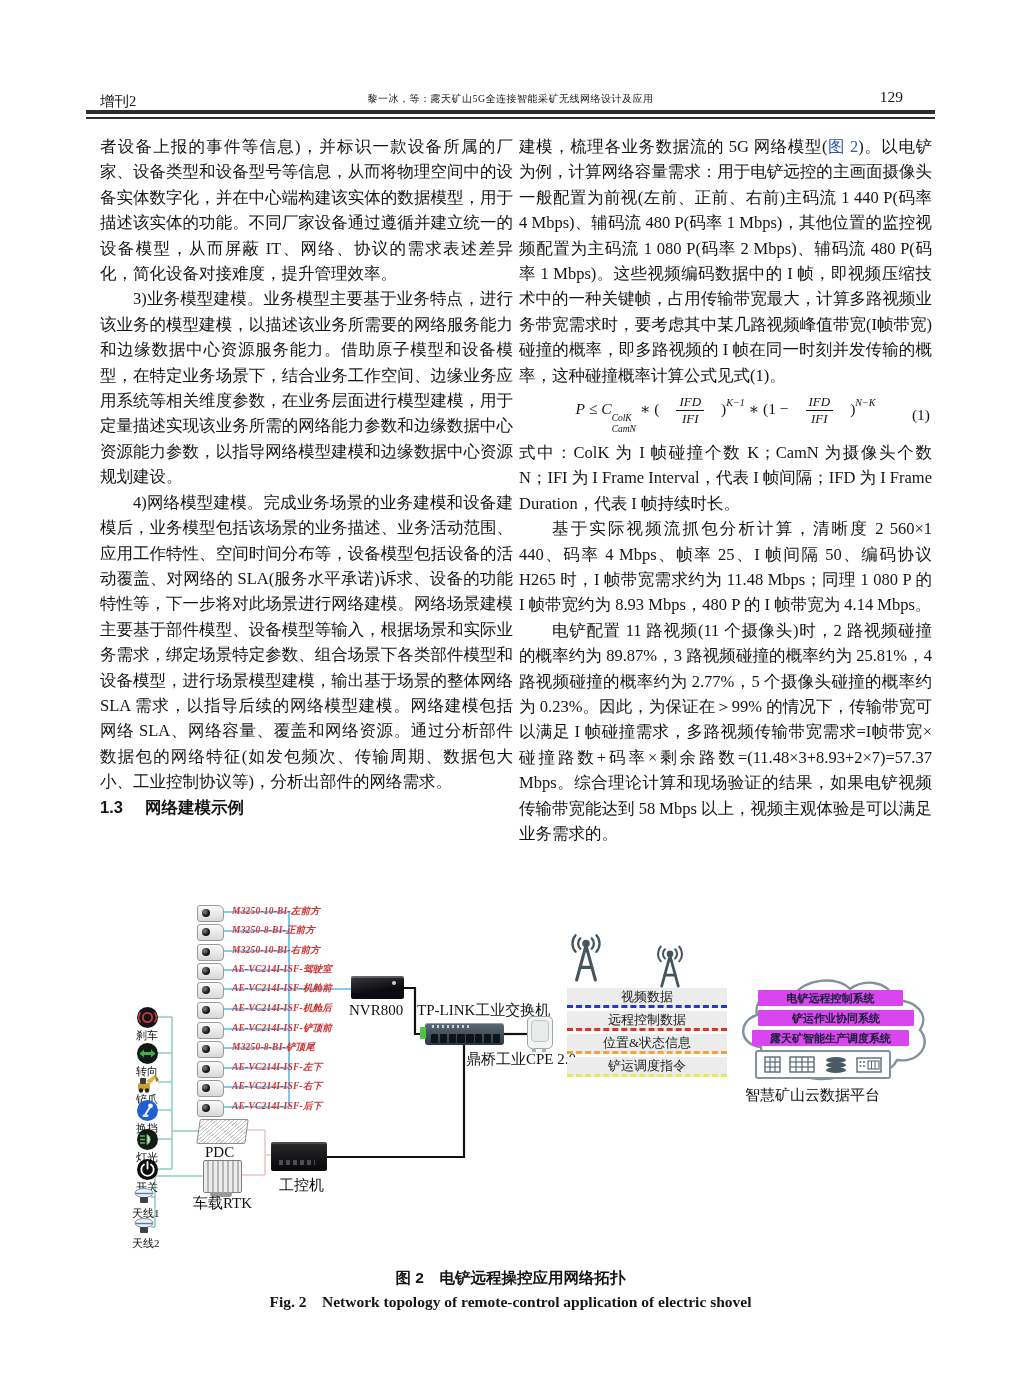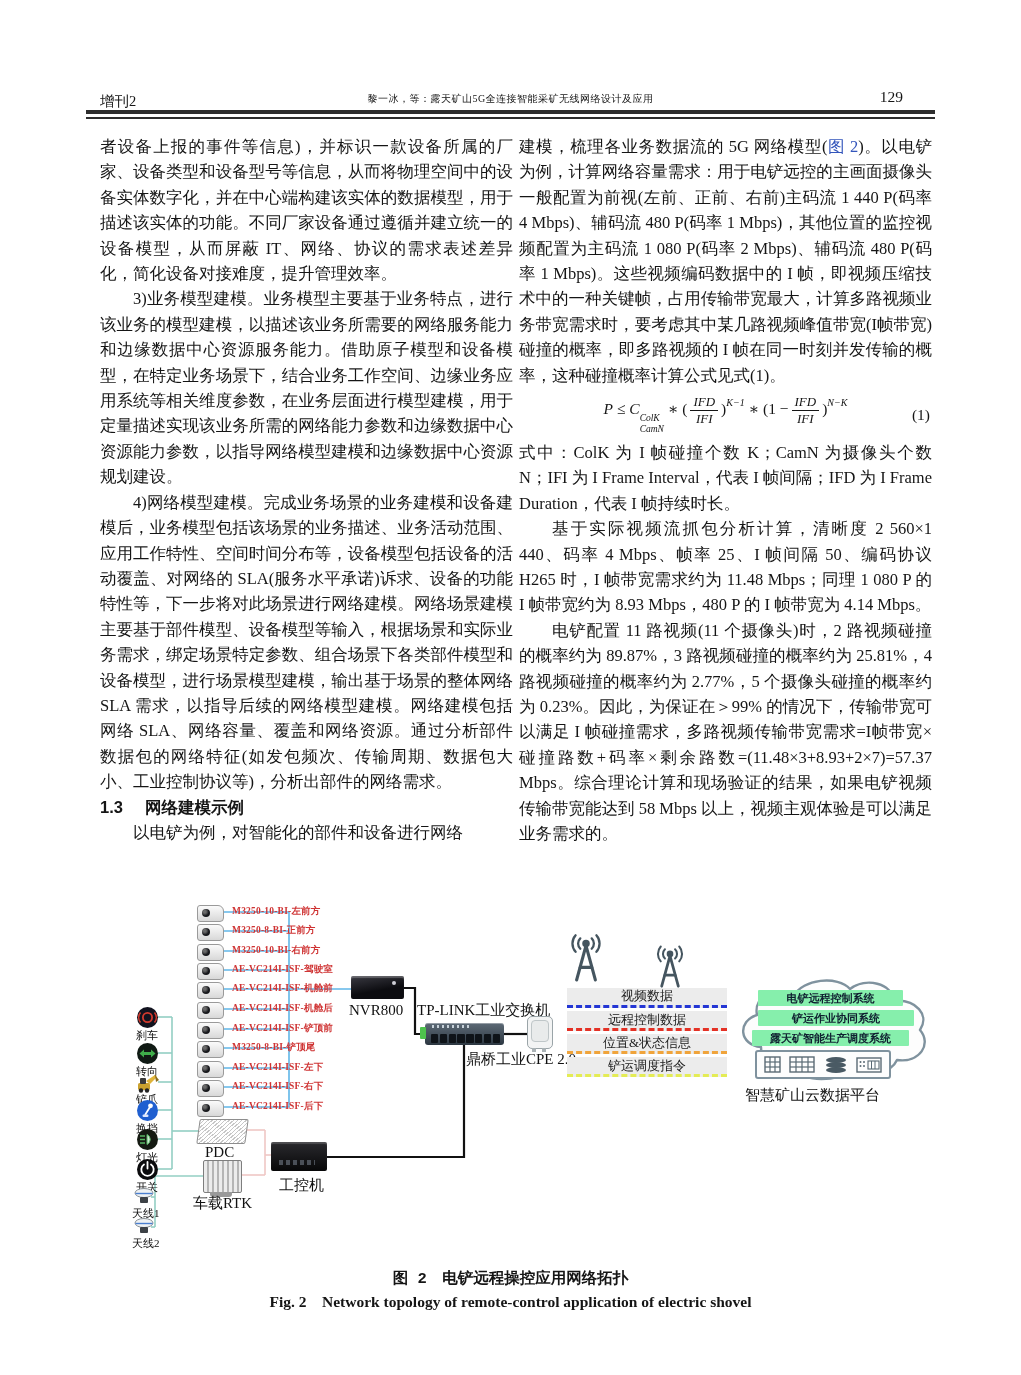--- a/index.html
+++ b/index.html
@@ -25,34 +25,34 @@
     font-family:"Liberation Sans","DejaVu Sans",sans-serif;}
   .sec-head .num{margin-right:22px;}
   .figlink{color:#3355bb;}
   
   .formula{position:relative;margin:7px 0 5px 0;text-align:center;font-size:15.5px;
     line-height:1;white-space:nowrap;}
   .formula i{font-style:italic;}
   .stack{display:inline-flex;flex-direction:column;font-size:9.5px;font-style:italic;
     line-height:1.15;vertical-align:-7px;text-align:left;}
   .frac{display:inline-block;vertical-align:middle;text-align:center;font-style:italic;
-    font-size:13px;line-height:1.08;margin:0 3px;}
+    font-size:13px;line-height:1.08;margin:0 17px;}
   .frac .fnum{display:block;border-bottom:1.2px solid #151515;padding:0 3px 1px 3px;}
   .frac .fden{display:block;padding:1px 3px 0 3px;}
   sup.exp{font-size:10px;font-style:italic;vertical-align:8px;}
   .eq-no{position:absolute;right:2px;top:12px;font-size:15.5px;}
   
   .fig{position:absolute;left:95px;top:893px;width:845px;height:375px;}
   .fig svg.wires{position:absolute;left:0;top:0;}
   .cam{position:absolute;width:25px;height:15px;background:linear-gradient(#fbfbfb,#d8d8d8);
     border:1px solid #9a9a9a;border-radius:3px 6px 4px 3px;}
   .cam::after{content:"";position:absolute;left:4px;top:3px;width:8px;height:8px;border-radius:50%;
     background:radial-gradient(circle at 35% 35%, #6a6a6a 0 18%, #17181c 55%);}
   .cam-label{position:absolute;left:137px;font-size:9.5px;font-weight:600;color:#cf3434;
-    white-space:nowrap;letter-spacing:.2px;}
+    white-space:nowrap;letter-spacing:.2px;font-style:italic;}
   .dev-label{position:absolute;font-size:15px;color:#111;white-space:nowrap;}
   .nvr{position:absolute;left:256px;top:83px;width:53px;height:23px;border-radius:2px;
     background:linear-gradient(170deg,#3a3a42 0%,#0c0c10 60%);box-shadow:inset 0 2px 1px rgba(255,255,255,.25);}
   .nvr::after{content:"";position:absolute;right:8px;top:5px;width:4px;height:4px;border-radius:50%;background:#cfcfd6;}
   .switch{position:absolute;left:330px;top:130px;width:79px;height:22px;border-radius:3px;
     background:linear-gradient(#5d6a76,#2c3741);box-shadow:inset 0 1px 0 rgba(255,255,255,.35);}
   .switch .ports{position:absolute;left:6px;right:4px;bottom:2px;display:flex;gap:1.5px;}
   .switch .ports span{flex:1;height:9px;background:#0e1318;border-radius:1px;}
   .switch .tab{position:absolute;left:-5px;top:4px;width:6px;height:12px;background:#4ec24d;border-radius:1px;}
   .switch .leds{position:absolute;left:7px;top:2px;width:40px;height:3px;
@@ -70,43 +70,42 @@
   .pdc{position:absolute;left:103px;top:226px;width:47px;height:23px;border:1px solid #8d8d8d;border-radius:2px;
     background:repeating-linear-gradient(135deg,#ffffff 0 2px,#c7c7c7 2px 3px);transform:skewX(-8deg);}
   .rtk{position:absolute;left:108px;top:267px;width:37px;height:31px;border:1px solid #7e7e7e;border-radius:2px;
     background:repeating-linear-gradient(90deg,#ececec 0 3px,#b5b5b5 3px 5px);}
   .rtk::after{content:"";position:absolute;left:6px;bottom:-5px;width:22px;height:5px;background:#9a9a9a;border-radius:0 0 3px 3px;}
   .ctrl{position:absolute;left:42px;width:21px;height:21px;border-radius:50%;}
   .ctrl-label{position:absolute;font-size:11px;color:#111;white-space:nowrap;}
   .sbar{position:absolute;left:472px;width:160px;height:17px;background:#ececec;
     border-bottom:3px dashed #888;font-size:13px;text-align:center;line-height:17px;
     font-family:"Liberation Serif","DejaVu Serif",serif;color:#1a1a1a;}
-  .cloud-bar{position:absolute;background:#86efac;color:#0f2030;font-size:11px;text-align:center;
+  .cloud-bar{position:absolute;background:#d946ef;color:#0f2030;font-size:11px;text-align:center;
     line-height:16px;height:16px;border-radius:1px;font-weight:600;white-space:nowrap;}
   .srvbox{position:absolute;left:660px;top:157px;width:126px;height:25px;background:#fdfdfd;
     border:2px solid #7f929e;border-radius:3px;display:flex;align-items:center;justify-content:space-around;padding:0 3px;}
   .caption-zh{position:absolute;left:0;top:1268px;width:100%;text-align:center;
-    font-weight:bold;font-size:15.5px;font-family:Liberation Mono, monospace;}
+    font-weight:bold;font-size:15.5px;font-family:Liberation Sans, sans-serif;}
   .caption-en{position:absolute;left:0;top:1292px;width:100%;text-align:center;
     font-weight:bold;font-size:15.5px;}
 </style>
 </head>
 <body>
 
 <div class="hdr-issue">增刊2</div>
 <div class="hdr-title">黎一冰，等：露天矿山5G全连接智能采矿无线网络设计及应用</div>
 <div class="hdr-page">129</div>
 <div class="hdr-rule"></div>
 
 <div class="col col-left">
   <p>者设备上报的事件等信息)，并标识一款设备所属的厂家、设备类型和设备型号等信息，从而将物理空间中的设备实体数字化，并在中心端构建该实体的数据模型，用于描述该实体的功能。不同厂家设备通过遵循并建立统一的设备模型，从而屏蔽 IT、网络、协议的需求表述差异化，简化设备对接难度，提升管理效率。</p>
   <p class="ind">3)业务模型建模。业务模型主要基于业务特点，进行该业务的模型建模，以描述该业务所需要的网络服务能力和边缘数据中心资源服务能力。借助原子模型和设备模型，在特定业务场景下，结合业务工作空间、边缘业务应用系统等相关维度参数，在业务层面进行模型建模，用于定量描述实现该业务所需的网络能力参数和边缘数据中心资源能力参数，以指导网络模型建模和边缘数据中心资源规划建设。</p>
   <p class="ind">4)网络模型建模。完成业务场景的业务建模和设备建模后，业务模型包括该场景的业务描述、业务活动范围、应用工作特性、空间时间分布等，设备模型包括设备的活动覆盖、对网络的 SLA(服务水平承诺)诉求、设备的功能特性等，下一步将对此场景进行网络建模。网络场景建模主要基于部件模型、设备模型等输入，根据场景和实际业务需求，绑定场景特定参数、组合场景下各类部件模型和设备模型，进行场景模型建模，输出基于场景的整体网络 SLA 需求，以指导后续的网络模型建模。网络建模包括网络 SLA、网络容量、覆盖和网络资源。通过分析部件数据包的网络特征(如发包频次、传输周期、数据包大小、工业控制协议等)，分析出部件的网络需求。</p>
   <p class="sec-head"><span class="num">1.3</span><span>网络建模示例</span></p>
-  <p class="ind">以电铲为例，对智能化的部件和设备进行网络</p>
 </div>
 
 <div class="col col-right">
   <p><span>建模，梳理各业务数据流的 5G 网络模型(</span><span class="figlink">图 2</span><span>)。以电铲为例，计算网络容量需求：用于电铲远控的主画面摄像头一般配置为前视(左前、正前、右前)主码流 1 440 P(码率 4 Mbps)、辅码流 480 P(码率 1 Mbps)，其他位置的监控视频配置为主码流 1 080 P(码率 2 Mbps)、辅码流 480 P(码率 1 Mbps)。这些视频编码数据中的 I 帧，即视频压缩技术中的一种关键帧，占用传输带宽最大，计算多路视频业务带宽需求时，要考虑其中某几路视频峰值带宽(I帧带宽)碰撞的概率，即多路视频的 I 帧在同一时刻并发传输的概率，这种碰撞概率计算公式见式(1)。</span></p>
 
   <div class="formula">
     <i>P</i>
     <span>≤</span>
     <i>C</i><span class="stack">
         <span>ColK</span>
@@ -327,21 +326,21 @@
       </g>
       <circle cx="20" cy="14" r="3.6" fill="#45555f"></circle>
       <g stroke="#45555f" stroke-width="3" stroke-linecap="round">
         <line x1="20" y1="16" x2="11" y2="49"></line>
           <line x1="20" y1="16" x2="29" y2="49"></line>
         <line x1="14.5" y1="37" x2="25.5" y2="37"></line>
       </g>
     </svg>
   </div>
 
-  <div class="sbar" style="top: 95px; border-bottom-color: rgb(36, 54, 212); font-family: Liberation Mono, monospace;">视频数据</div>
+  <div class="sbar" style="top: 95px; border-bottom-color: rgb(36, 54, 212);">视频数据</div>
   <div class="sbar" style="top: 118px; border-bottom-color: rgb(228, 49, 37);">远程控制数据</div>
   <div class="sbar" style="top: 141px; border-bottom-color: rgb(240, 164, 59);">位置&amp;状态信息</div>
   <div class="sbar" style="top: 164px; border-bottom-color: rgb(228, 236, 85);">铲运调度指令</div>
 
   <svg style="position:absolute;left:638px;top:80px" width="200" height="118">
     <path d="M28 74 C 6 72, 4 48, 24 42 C 20 22, 44 13, 61 23 C 69 6, 105 2, 117 16
              C 133 4, 159 10, 161 28 C 183 26, 197 42, 187 57 C 199 71, 187 90, 164 87
              C 158 101, 132 105, 118 97 C 104 109, 72 109, 62 97 C 44 105, 28 96, 28 74 Z" fill="#fdfdfd" stroke="#7f929e" stroke-width="2.4" stroke-linejoin="round"></path>
   </svg>
   <div class="cloud-bar" style="left:663px;top:97px;width:145px">电铲远程控制系统</div>

